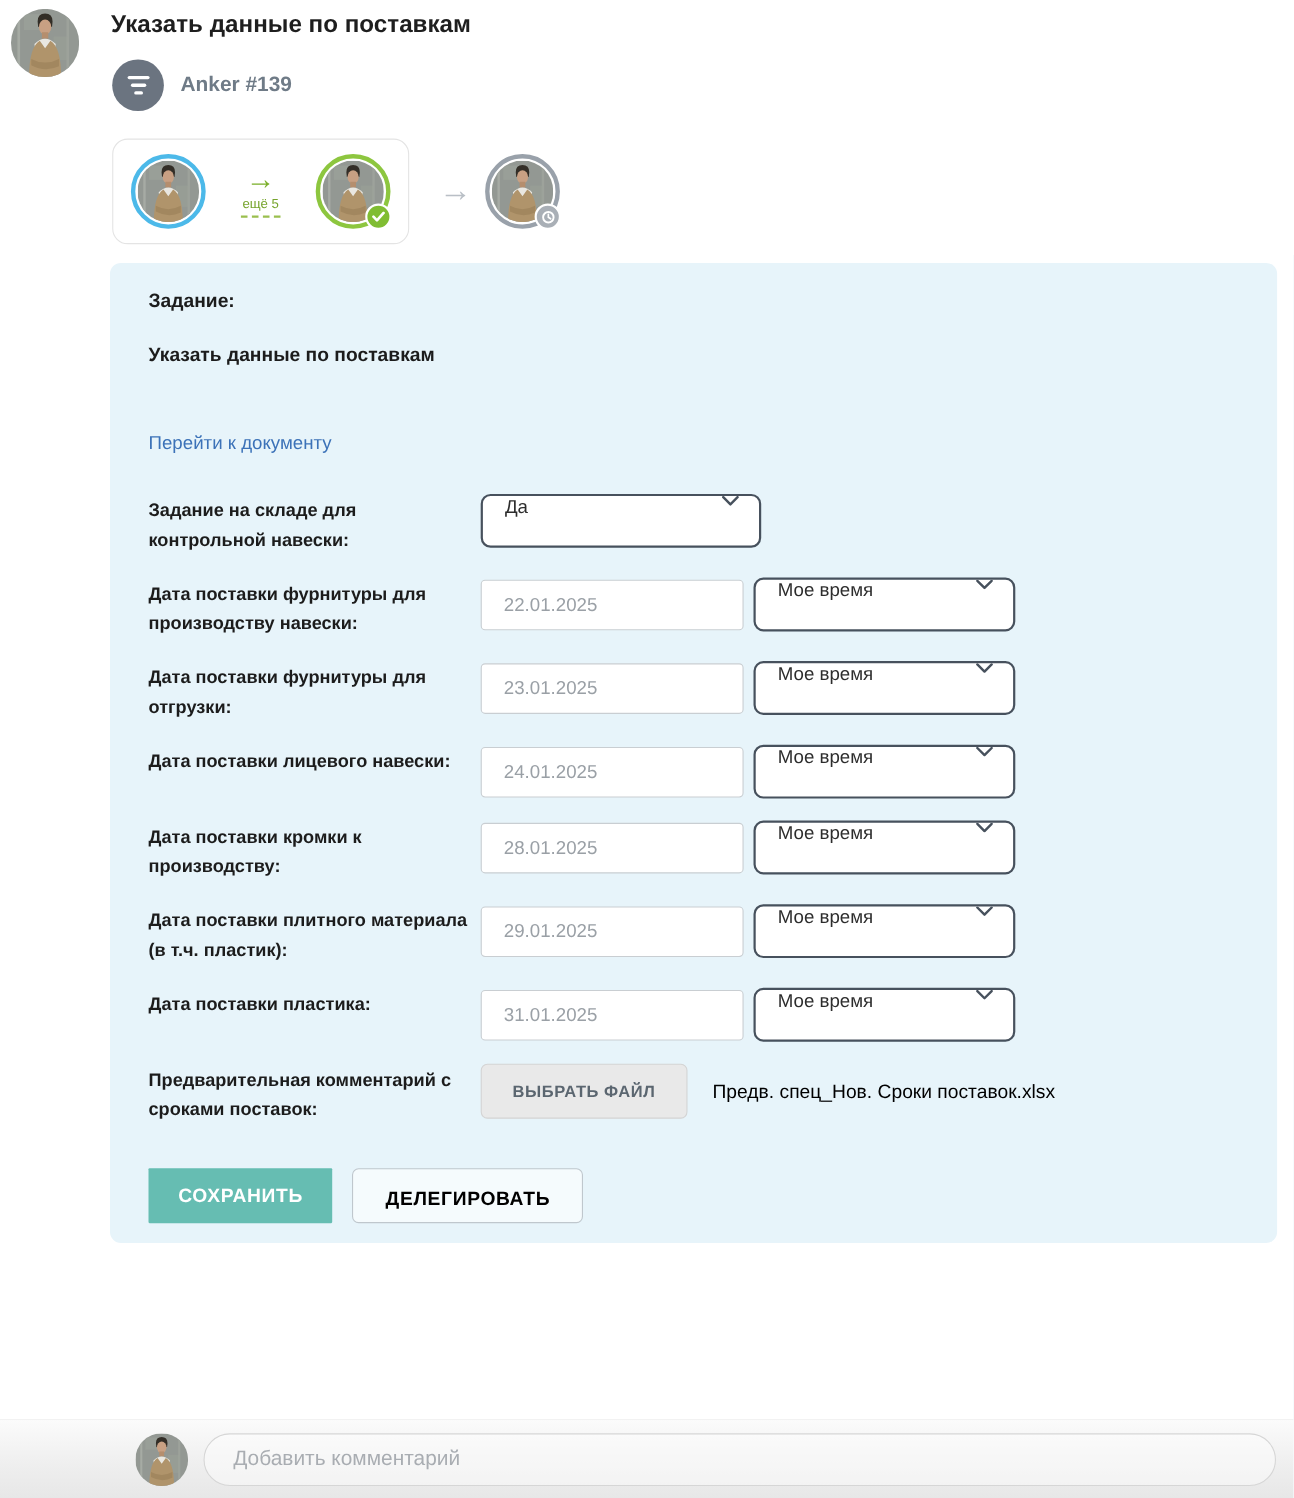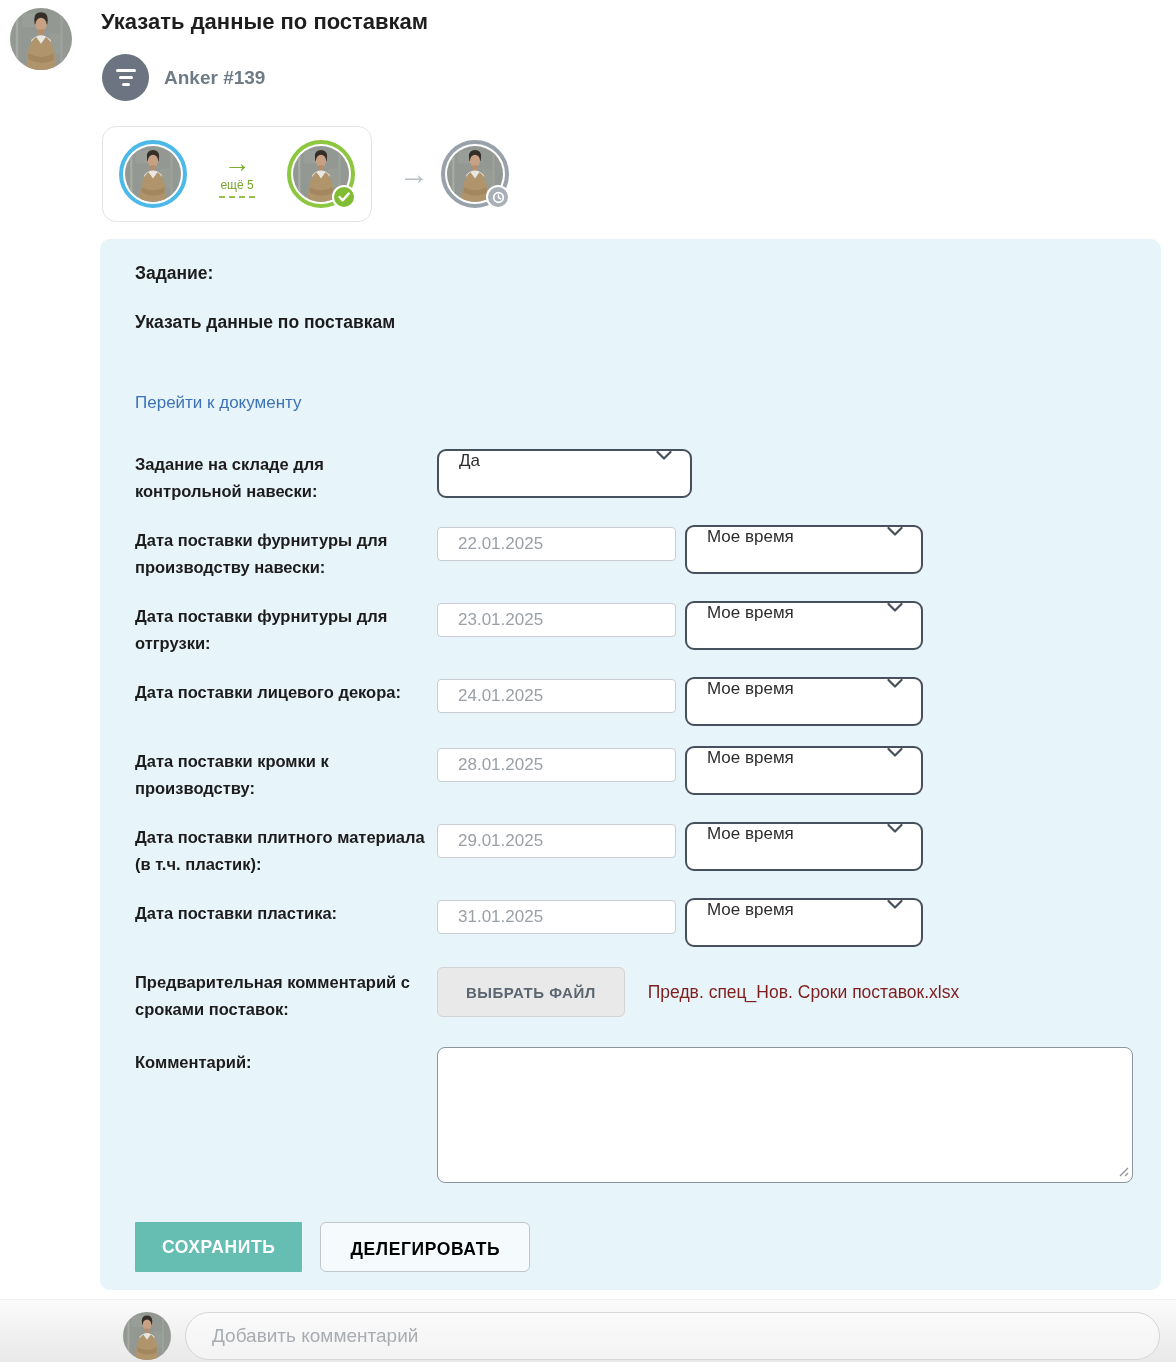--- a/index.html
+++ b/index.html
@@ -99,34 +99,34 @@
     height: 49px; background: #ffffff;
     border: 2px solid #47515d; border-radius: 9px;
     display: flex; align-items: flex-start; justify-content: space-between;
     padding: 0 18px 0 20px; font-size: 17px; color: #2d2d2d; cursor: pointer;
   }
   .ui-select.availability { width: 255px; }
   .ui-select.timezone { width: 238px; }
   .chev { flex: none; margin-left: 10px; }
 
   .date-input {
-    width: 239px; height: 34px; margin-top: 2px;
+    width: 239px; height: 46px; margin-top: 2px;
     border: 1px solid #c9ced2; border-radius: 4px; background: #ffffff;
     padding: 0 20px; font-size: 17px; color: #9aa0a6;
     font-family: "Liberation Sans", "DejaVu Sans", sans-serif; outline: none;
   }
 
   .file-control { align-items: center; }
   .file-btn {
     height: 50px; padding: 0 28px;
     background: #e9e9e9; border: 1px solid #d4d4d4; border-radius: 6px;
     font-size: 15px; font-weight: 700; letter-spacing: 0.5px; color: #5b6670;
     font-family: "Liberation Sans", "DejaVu Sans", sans-serif; cursor: pointer;
   }
-  .file-name { font-size: 17.5px; color: #7f1d1d; margin-left: 14px; }
+  .file-name { font-size: 17.5px; color: #000000; margin-left: 14px; }
 
   .comment-row { margin-bottom: 0; }
   .textarea-wrap { position: relative; }
   .comment-textarea {
     width: 696px; height: 136px; resize: none;
     border: 1px solid #8d939a; border-radius: 8px; background: #ffffff;
     padding: 10px 14px; font-size: 16px; color: #2d2d2d;
     font-family: "Liberation Sans", "DejaVu Sans", sans-serif; outline: none;
     display: block;
   }
@@ -294,21 +294,21 @@
           <span>Мое время</span>
           <svg class="chev" width="16" height="9" viewBox="0 0 16 9">
               <path d="M1.5 1 L8 7.5 L14.5 1" fill="none" stroke="#47515d" stroke-width="2.2" stroke-linecap="round" stroke-linejoin="round"></path>
             </svg>
         </div>
       </div>
     </div>
 
     
     <div class="field-row">
-      <div class="field-label">Дата поставки лицевого декора:</div>
+      <div class="field-label">Дата поставки лицевого навески:</div>
       <div class="field-control">
         <input class="date-input" type="text" value="24.01.2025" style="">
         <div class="ui-select timezone">
           <span>Мое время</span>
           <svg class="chev" width="16" height="9" viewBox="0 0 16 9">
               <path d="M1.5 1 L8 7.5 L14.5 1" fill="none" stroke="#47515d" stroke-width="2.2" stroke-linecap="round" stroke-linejoin="round"></path>
             </svg>
         </div>
       </div>
     </div>
@@ -358,31 +358,20 @@
     
     <div class="field-row" style="margin-top:10px; margin-bottom:24px;">
       <div class="field-label">Предварительная комментарий с сроками поставок:</div>
       <div class="field-control file-control">
         <button class="file-btn">ВЫБРАТЬ ФАЙЛ</button>
         <span class="file-name">Предв. спец_Нов. Сроки поставок.xlsx</span>
       </div>
     </div>
 
     
-    <div class="field-row comment-row">
-      <div class="field-label">Комментарий:</div>
-      <div class="field-control">
-        <div class="textarea-wrap">
-          <textarea class="comment-textarea" style=""></textarea>
-          <svg class="resize-grip" width="12" height="12" viewBox="0 0 12 12">
-              <path d="M11 2 L3 10 M11 7 L8 10" stroke="#8d939a" stroke-width="1.3"></path>
-            </svg>
-        </div>
-      </div>
-    </div>
 
     
     <div class="actions-row">
       <button class="save-btn">СОХРАНИТЬ</button>
       <button class="delegate-btn">ДЕЛЕГИРОВАТЬ</button>
     </div>
   </section>
 
   <footer class="comment-bar">
     <div class="footer-avatar">

